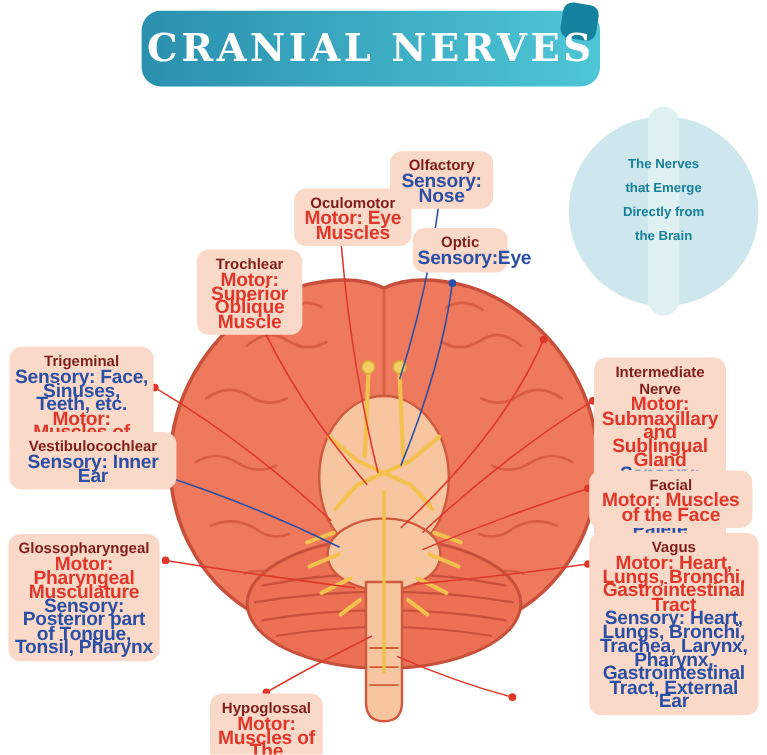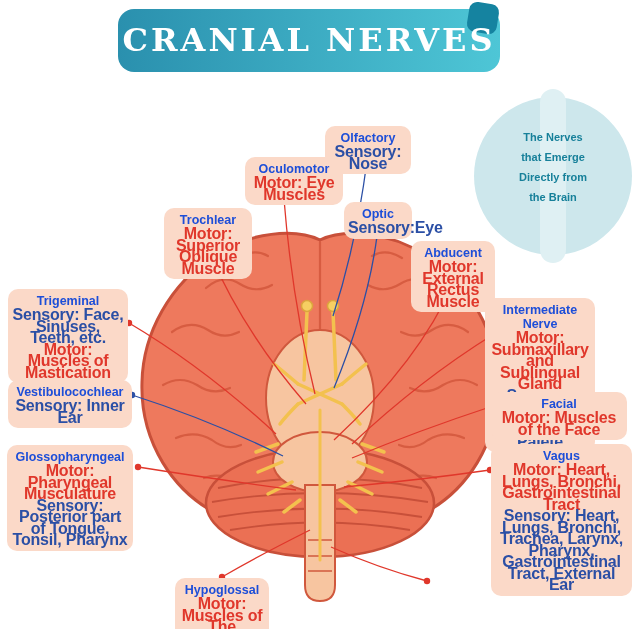--- a/index.html
+++ b/index.html
@@ -19,21 +19,21 @@
   .badge{position:absolute;left:474px;top:97px;width:158px;height:158px;z-index:2;
          background:var(--badge-bg,#cde7ec);border-radius:50%;}
   .badge-stripe{position:absolute;left:50%;top:-8px;width:26px;height:174px;margin-left:-13px;
          background:var(--badge-stripe,#dff0f3);border-radius:13px;}
   .badge-text{position:absolute;left:0;top:30px;width:100%;text-align:center;
          font-weight:bold;font-size:11px;line-height:20px;color:var(--badge-text,#17809a);}
 
   
   .nbox{position:absolute;background:var(--box-bg,#fbd9c8);border-radius:10px;z-index:3;
         padding:5px 4px;text-align:center;box-sizing:border-box;}
-  .nbox .t{font-weight:bold;font-size:12.5px;line-height:14px;color:#1d4ed8;margin-bottom:1px;}
+  .nbox .t{font-weight:bold;font-size:12.5px;line-height:14px;color:#7f1d1d;margin-bottom:1px;}
   .nbox .d{font-weight:bold;font-size:16px;line-height:11.5px;letter-spacing:-0.2px;}
   .d.motor{color:var(--motor,#e0372b);}
   .d.sensory{color:var(--sensory,#2b4fa5);}
 
   
   svg{position:absolute;left:0;top:0;z-index:1;}
   .brain-main{fill:var(--brain-fill,#ee795d);stroke:var(--brain-stroke,#c8503a);stroke-width:3;}
   .gyri{fill:none;stroke:#d2573c;stroke-width:2.2;stroke-linecap:round;opacity:.85;}
   .cbl{fill:#eb7054;stroke:var(--brain-stroke,#c8503a);stroke-width:2.5;}
   .cbl-line{fill:none;stroke:var(--brain-stroke,#c8503a);stroke-width:1.8;}
@@ -158,43 +158,39 @@
   <div class="nbox" style="left:245px;top:157px;width:98px">
     <div class="t">Oculomotor</div>
     <div class="d motor">Motor: Eye Muscles</div>
   </div>
 
   <div class="nbox" style="left:164px;top:208px;width:88px">
     <div class="t">Trochlear</div>
     <div class="d motor">Motor: Superior Oblique Muscle</div>
   </div>
 
-  <div class="nbox" style="left:344px;top:202px;width:68px">
+  <div class="nbox" style="left:344px;top:190px;width:79px">
     <div class="t">Optic</div>
     <div class="d sensory">Sensory:Eye</div>
   </div>
 
-  <div class="nbox" style="left:411px;top:241px;width:84px">
-    <div class="t">Abducent</div>
-    <div class="d motor">Motor: External Rectus Muscle</div>
-  </div>
 
   <div class="nbox" style="left:8px;top:289px;width:120px">
     <div class="t">Trigeminal</div>
     <div class="d sensory">Sensory: Face, Sinuses, Teeth, etc.</div>
     <div class="d motor">Motor: Muscles of Mastication</div>
   </div>
 
-  <div class="nbox" style="left:485px;top:298px;width:110px">
+  <div class="nbox" style="left:495px;top:298px;width:110px">
     <div class="t">Intermediate Nerve</div>
     <div class="d motor">Motor: Submaxillary and Sublingual Gland</div>
     <div class="d sensory">Sensory: Anterior Part of Tongue and Soft Palete</div>
   </div>
 
-  <div class="nbox" style="left:8px;top:380px;width:124px">
+  <div class="nbox" style="left:8px;top:360px;width:139px">
     <div class="t">Vestibulocochlear</div>
     <div class="d sensory">Sensory: Inner Ear</div>
   </div>
 
   <div class="nbox" style="left:491px;top:392px;width:136px">
     <div class="t">Facial</div>
     <div class="d motor">Motor: Muscles of the Face</div>
   </div>
 
   <div class="nbox" style="left:7px;top:445px;width:126px">

